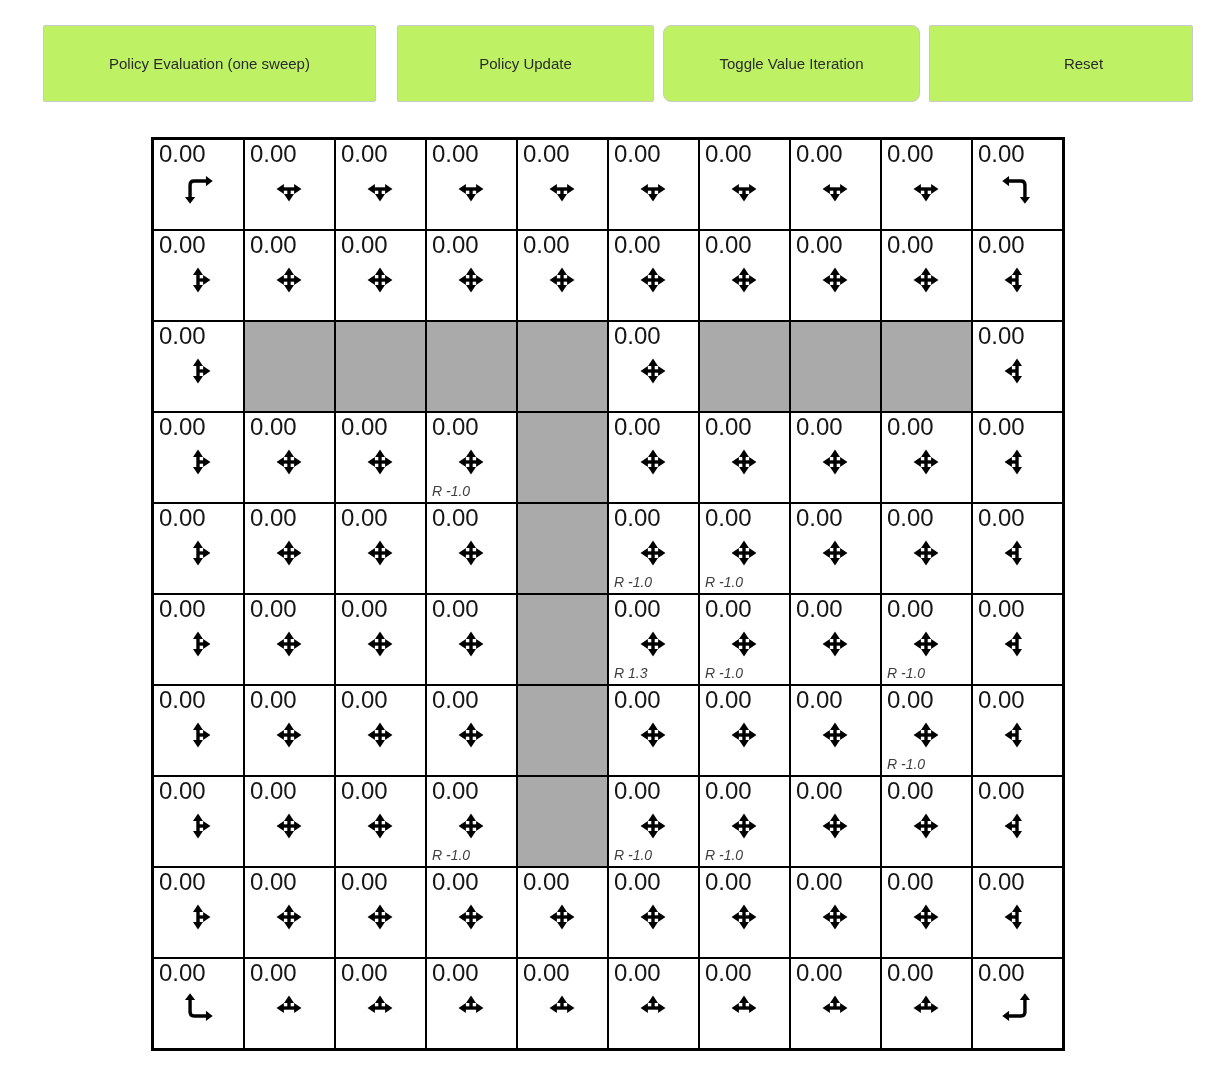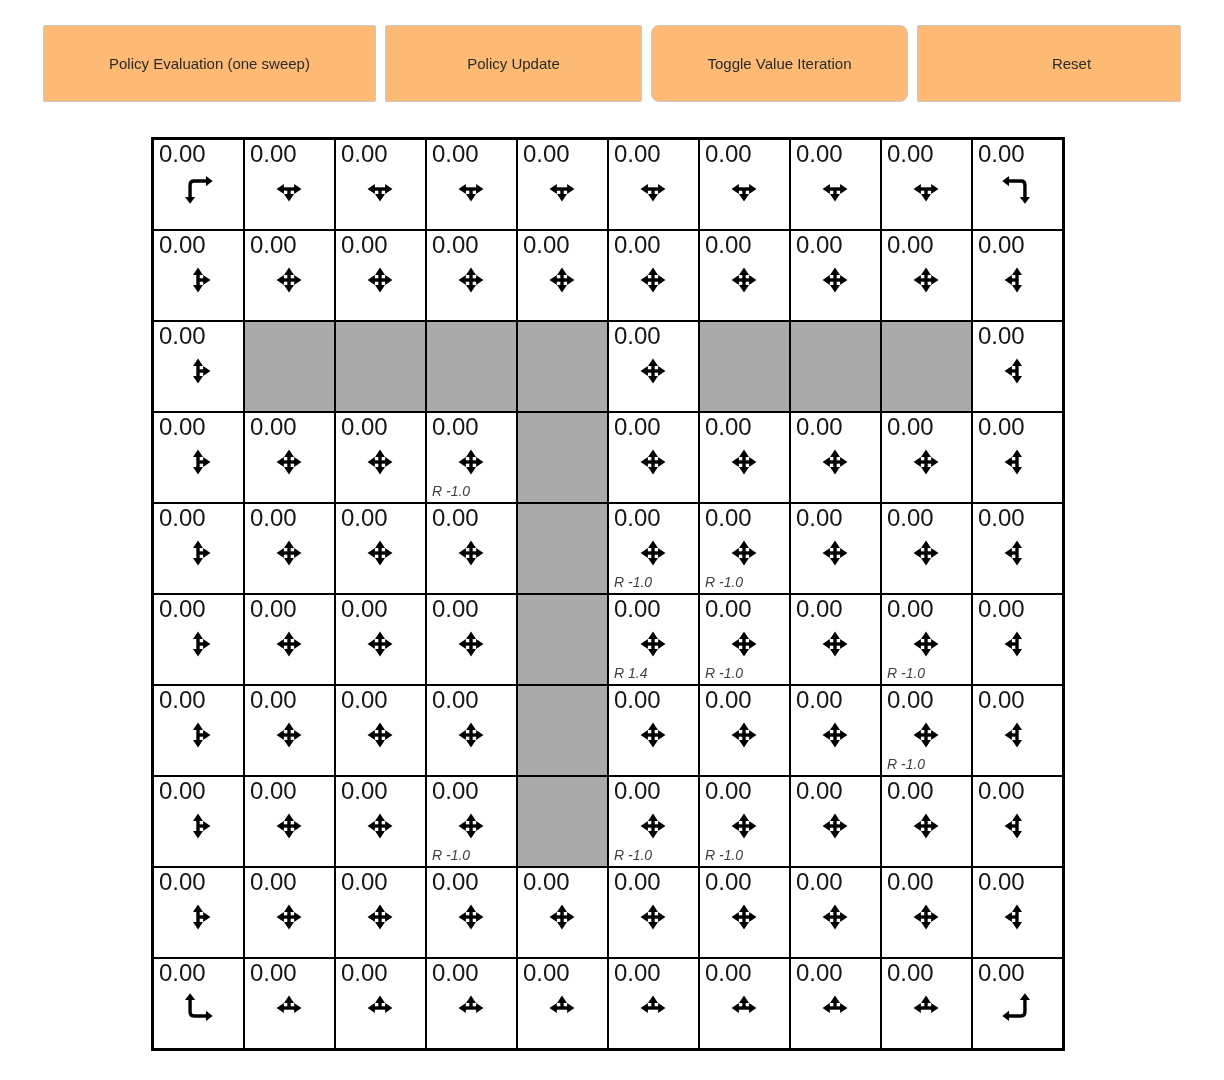--- a/index.html
+++ b/index.html
@@ -2,26 +2,26 @@
 <html><head>
 <meta charset="utf-8">
 <style>
   html,body{margin:0;padding:0;}
   body{
     width:1224px;height:1080px;position:relative;background:#ffffff;
     font-family:"Liberation Sans",sans-serif;overflow:hidden;
   }
   .toolbar{position:absolute;left:43px;top:25px;display:flex;gap:9px;}
   .btn{
-    height:77px;background:#fdba74;border:1px solid #c9c9c9;border-radius:2px;
+    height:77px;background:#bef264;border:1px solid #c9c9c9;border-radius:2px;
     font-family:"Liberation Sans",sans-serif;font-size:15px;color:#2b2b2b;
     display:flex;align-items:center;justify-content:center;cursor:pointer;padding:0;
   }
   .btn.b0{width:333px;}
-  .btn.b1{width:257px;}
+  .btn.b1{width:257px;margin-left:12px;}
   .btn.b2{width:257px;border-radius:8px;}
   .btn.b3{width:264px;padding-left:45px;}
   .grid{
     position:absolute;left:151px;top:137px;
     display:grid;grid-template-columns:repeat(10,91px);grid-template-rows:repeat(10,91px);
     border:2px solid #000;background:#404040;
   }
   .cell{position:relative;border:1px solid #000;box-sizing:border-box;background:#fff;}
   .cell.wall{background:#aaaaaa;}
   .value{position:absolute;top:1px;left:5px;font-size:24px;color:#161616;line-height:1.1;}
@@ -598,21 +598,21 @@
       <svg viewBox="0 0 30 30" width="34" height="34" class="arrow">
         <line x1="15" y1="15" x2="15" y2="9.5" stroke="#000" stroke-width="3"></line>
         <polygon points="15,4 19.4,10.5 10.6,10.5" fill="#000"></polygon>
         <line x1="15" y1="15" x2="15" y2="20.5" stroke="#000" stroke-width="3"></line>
         <polygon points="15,26 10.6,19.5 19.4,19.5" fill="#000"></polygon>
         <line x1="15" y1="15" x2="9.5" y2="15" stroke="#000" stroke-width="3"></line>
         <polygon points="4,15 10.5,10.6 10.5,19.4" fill="#000"></polygon>
         <line x1="15" y1="15" x2="20.5" y2="15" stroke="#000" stroke-width="3"></line>
         <polygon points="26,15 19.5,19.4 19.5,10.6" fill="#000"></polygon>
       </svg>
-      <div class="reward">R 1.4</div>
+      <div class="reward">R 1.3</div>
     </div>
     <div class="cell">
       <div class="value">0.00</div>
       <svg viewBox="0 0 30 30" width="34" height="34" class="arrow">
         <line x1="15" y1="15" x2="15" y2="9.5" stroke="#000" stroke-width="3"></line>
         <polygon points="15,4 19.4,10.5 10.6,10.5" fill="#000"></polygon>
         <line x1="15" y1="15" x2="15" y2="20.5" stroke="#000" stroke-width="3"></line>
         <polygon points="15,26 10.6,19.5 19.4,19.5" fill="#000"></polygon>
         <line x1="15" y1="15" x2="9.5" y2="15" stroke="#000" stroke-width="3"></line>
         <polygon points="4,15 10.5,10.6 10.5,19.4" fill="#000"></polygon>

